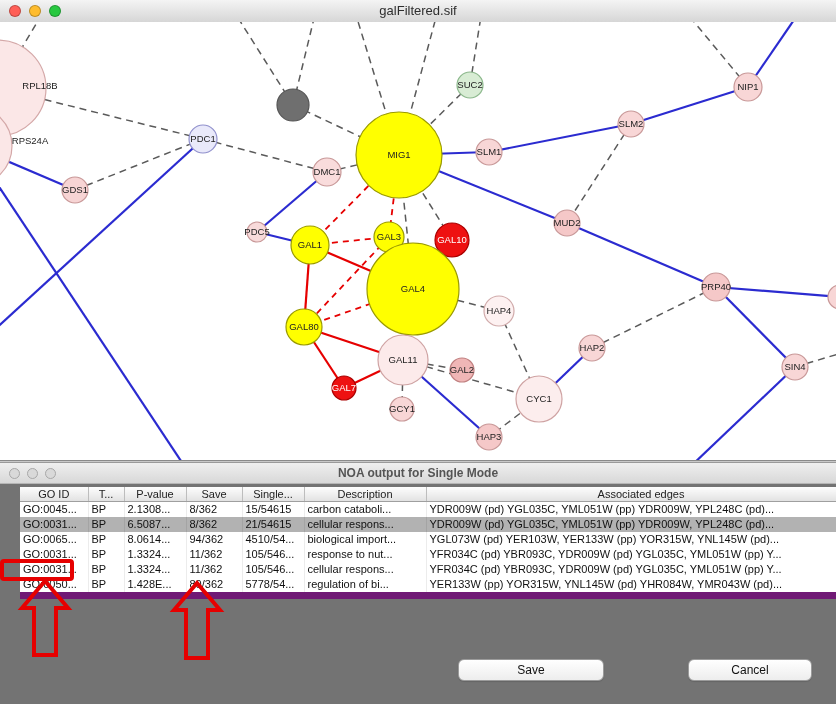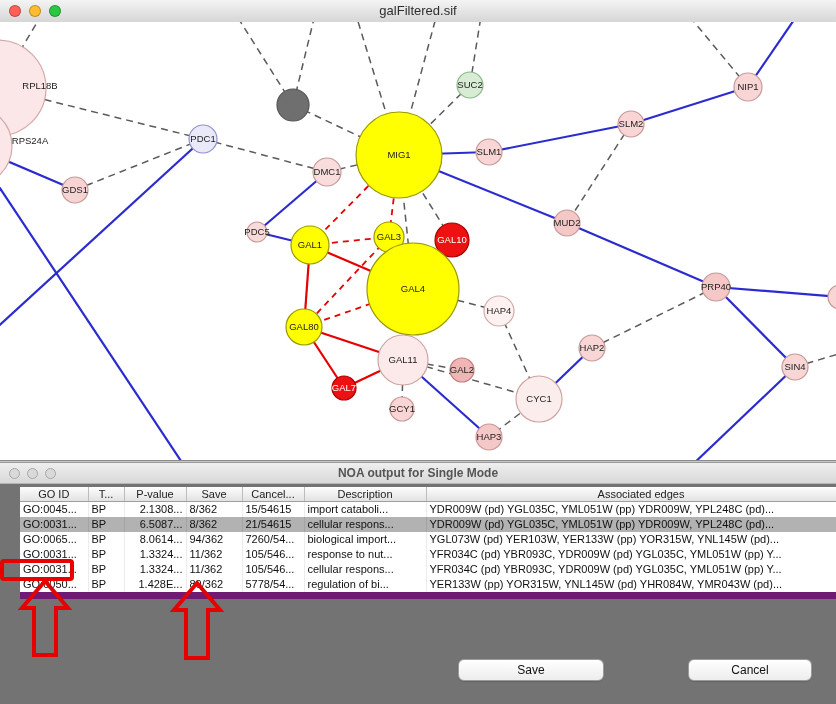--- a/index.html
+++ b/index.html
@@ -21,21 +21,21 @@
   .titlebar2{position:relative;height:20px;background:linear-gradient(#efefef,#d8d8d8);border-bottom:1px solid #b5b5b5;}
   .titlebar2 .title{position:absolute;left:0;right:0;top:0;line-height:20px;text-align:center;font-size:12px;font-weight:bold;color:#555;}
   .lights2{position:absolute;left:9px;top:5px;display:flex;gap:7px;}
   .light2{width:11px;height:11px;border-radius:50%;background:#d9d9d9;border:1px solid #a8a8a8;box-sizing:border-box;}
   .table-wrap{position:absolute;left:0;top:24px;width:836px;}
   table{border-collapse:collapse;table-layout:fixed;width:836px;background:#fff;font-size:11px;border-bottom:7px solid #701a75;margin-left:20px;}
   th{height:14px;padding:0 2px;font-weight:normal;font-size:11px;color:#222;text-align:center;
      background:linear-gradient(#fdfdfd,#e2e2e2);border-right:1px solid #bdbdbd;border-bottom:1px solid #9f9f9f;
      overflow:hidden;white-space:nowrap;}
   td{height:15px;line-height:15px;padding:0 3px;white-space:nowrap;overflow:hidden;border-right:1px solid #ececec;color:#111;}
-  td.c2{text-align:right;} td.c3{} td.c4{}
+  td.c2{text-align:left;} td.c3{} td.c4{}
   tr.selected td{background:#b2b2b2;border-right-color:#a4a4a4;}
   .btn{position:absolute;height:22px;border:1px solid #9b9b9b;border-radius:6px;
        background:linear-gradient(#ffffff,#ededed);font-size:12px;color:#111;
        font-family:"Liberation Sans",sans-serif;box-shadow:0 1px 1px rgba(0,0,0,.12);}
   #save-btn{left:458px;top:196px;width:146px;}
   #cancel-btn{left:688px;top:196px;width:124px;}
   
   .overlay{position:absolute;left:0;top:0;pointer-events:none;z-index:60;}
   .overlay rect,.overlay polygon{fill:none;stroke:#e60000;stroke-width:4;stroke-linejoin:miter;}
 </style>
@@ -184,50 +184,50 @@
           <col style="width: 62px;">
           <col style="width: 122px;">
           <col style="width: 430px;">
         </colgroup>
         <thead>
           <tr>
             <th>GO ID</th>
             <th>T...</th>
             <th>P-value</th>
             <th>Save</th>
-            <th>Cancel...</th>
+            <th>Single...</th>
             <th>Description</th>
             <th>Associated edges</th>
           </tr>
         </thead>
         <tbody>
           <tr>
             <td class="c0">GO:0045...</td>
             <td class="c1">BP</td>
             <td class="c2">2.1308...</td>
             <td class="c3">8/362</td>
             <td class="c4">15/54615</td>
-            <td class="c5">import cataboli...</td>
+            <td class="c5">carbon cataboli...</td>
             <td class="c6">YDR009W (pd) YGL035C, YML051W (pp) YDR009W, YPL248C (pd)...</td>
           </tr>
           <tr class="selected">
             <td class="c0">GO:0031...</td>
             <td class="c1">BP</td>
             <td class="c2">6.5087...</td>
             <td class="c3">8/362</td>
             <td class="c4">21/54615</td>
             <td class="c5">cellular respons...</td>
             <td class="c6">YDR009W (pd) YGL035C, YML051W (pp) YDR009W, YPL248C (pd)...</td>
           </tr>
           <tr>
             <td class="c0">GO:0065...</td>
             <td class="c1">BP</td>
             <td class="c2">8.0614...</td>
             <td class="c3">94/362</td>
-            <td class="c4">7260/54...</td>
+            <td class="c4">4510/54...</td>
             <td class="c5">biological import...</td>
             <td class="c6">YGL073W (pd) YER103W, YER133W (pp) YOR315W, YNL145W (pd)...</td>
           </tr>
           <tr>
             <td class="c0">GO:0031...</td>
             <td class="c1">BP</td>
             <td class="c2">1.3324...</td>
             <td class="c3">11/362</td>
             <td class="c4">105/546...</td>
             <td class="c5">response to nut...</td>

